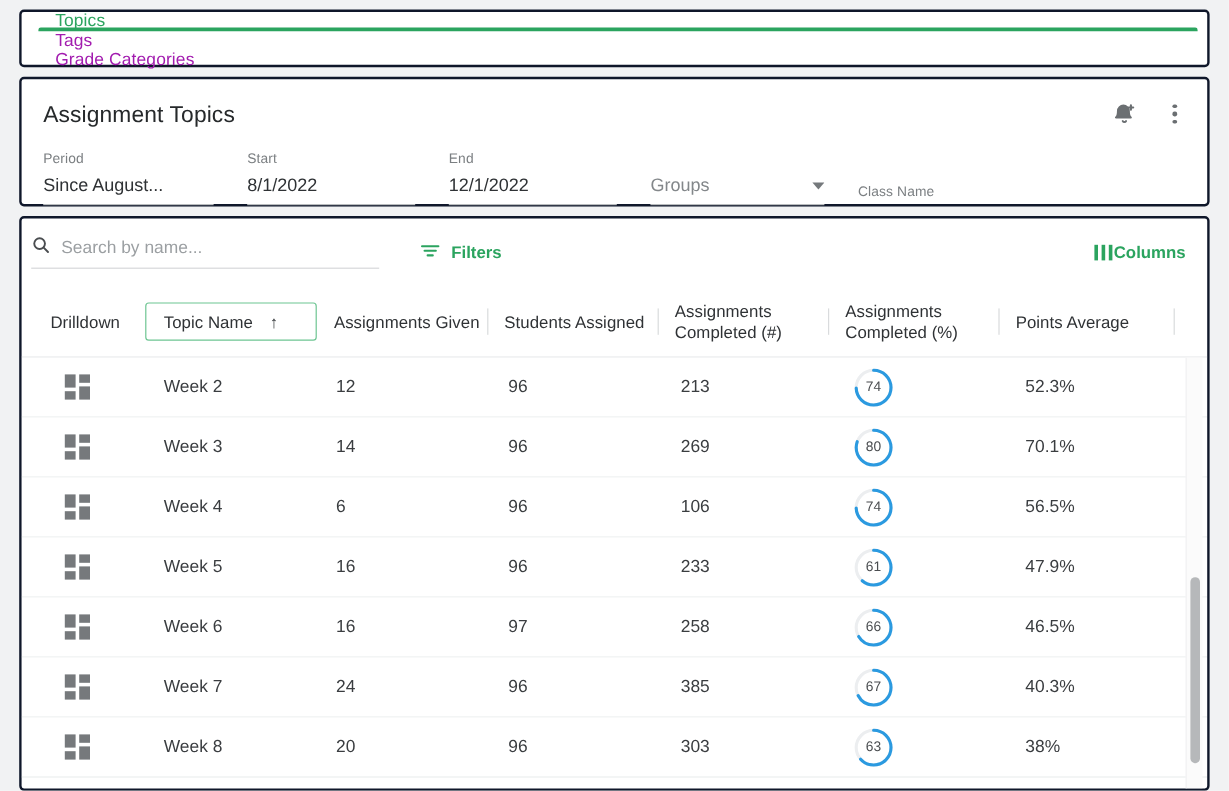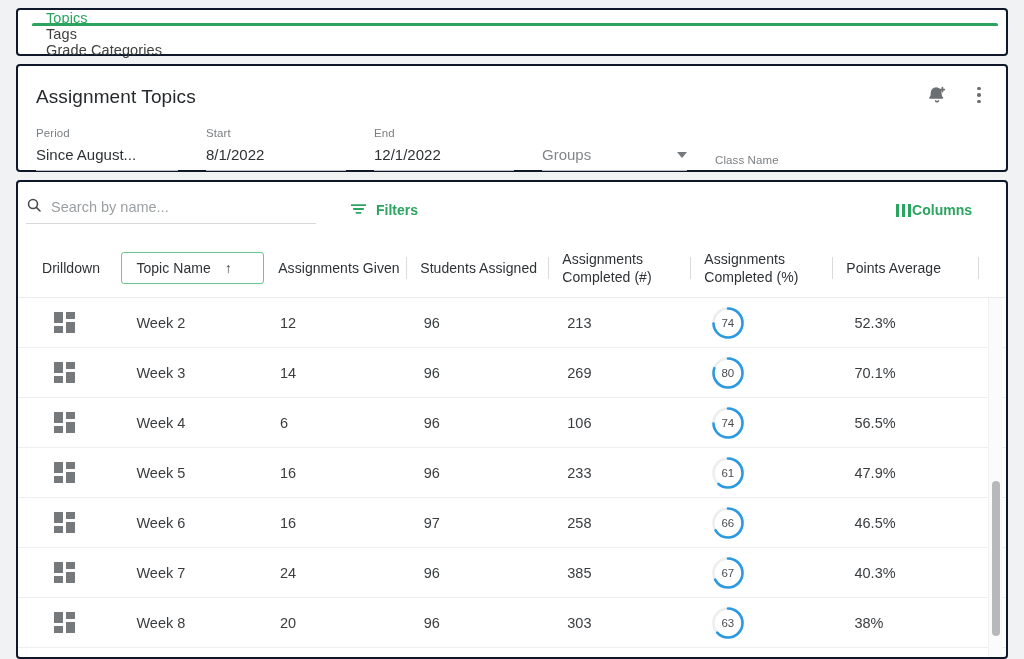--- a/index.html
+++ b/index.html
@@ -36,21 +36,21 @@
     height: 48px;
     display: flex;
     align-items: stretch;
     padding-left: 6px;
   }
   .tab {
     display: flex;
     align-items: center;
     padding: 0 22px;
     font-size: 14.5px;
-    color: #404040;
+    color: #a21caf;
     position: relative;
     cursor: pointer;
     letter-spacing: .1px;
   }
   .tab.active {
     color: #2ba45f;
     font-weight: 400;
   }
   .tab.active::after {
     content: "";
@@ -182,21 +182,21 @@
     align-items: center;
     gap: 9px;
     margin-left: 34px;
     color: #2ba45f;
     font-size: 14px;
     font-weight: bold;
     cursor: pointer;
   }
   .columns-btn {
     position: absolute;
-    right: 34px;
+    right: 18px;
     display: flex;
     align-items: center;
     gap: 1px;
     color: #2ba45f;
     font-size: 14px;
     font-weight: bold;
     cursor: pointer;
   }
   .bars { display: flex; gap: 2.5px; align-items: flex-end; }
   .bars i { width: 3.5px; height: 13px; background: #2ba45f; display: block; }

